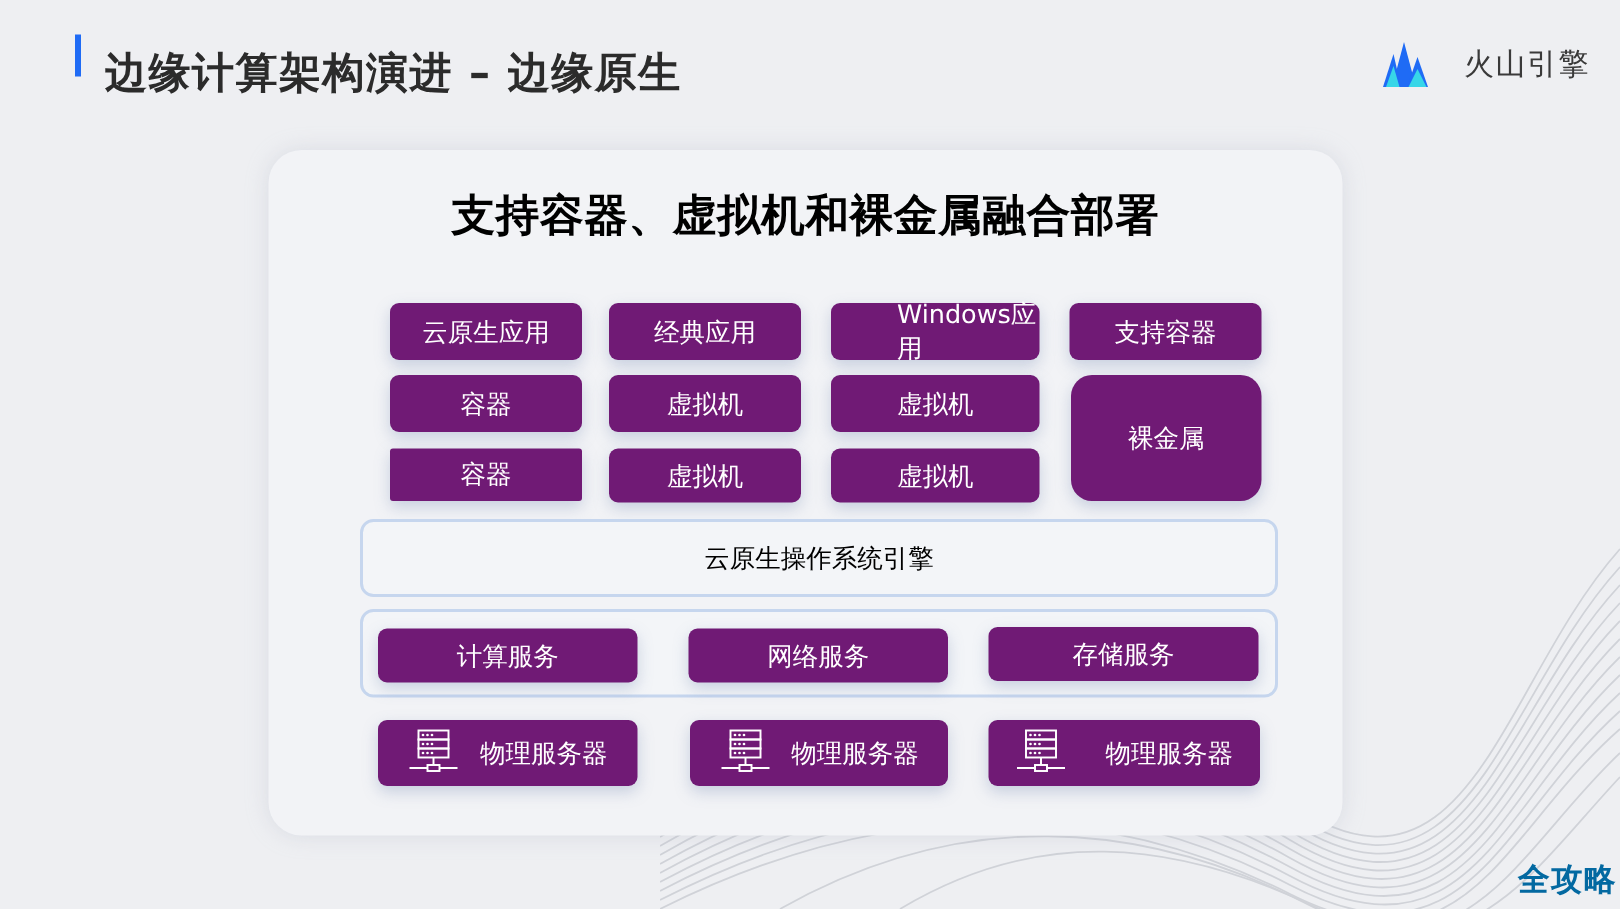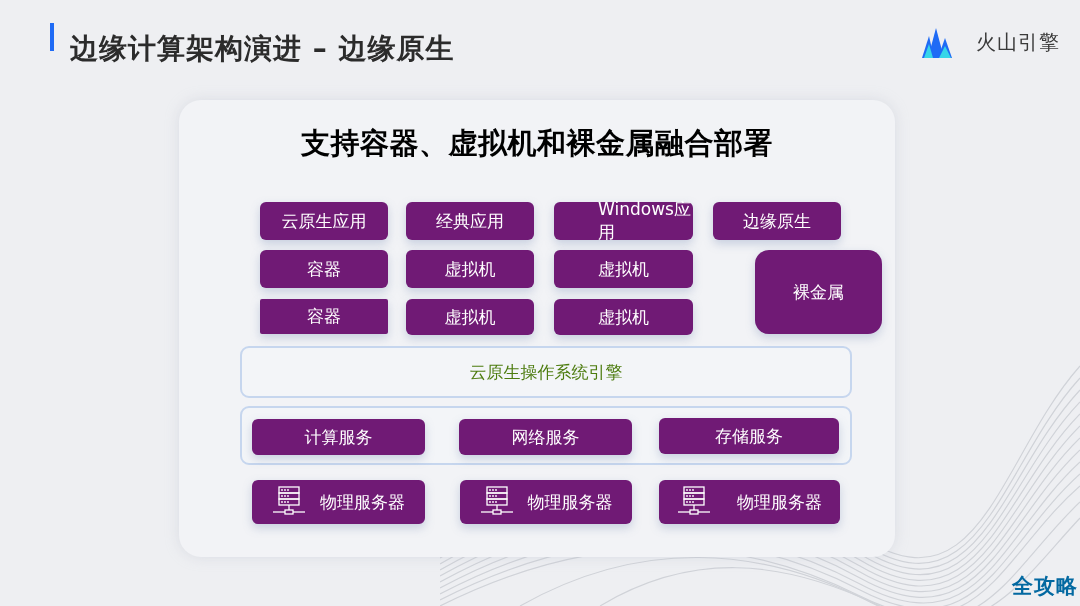--- a/index.html
+++ b/index.html
@@ -41,21 +41,21 @@
   }
   .box.big { border-radius: 14px; }
   .box.square { border-radius: 2px; }
   .outline {
     position: absolute; border: 2px solid #c6d6ee; border-radius: 9px;
     background: #f3f5f8;
   }
   .os-label {
     position: absolute; left: 240px; top: 347px; width: 612px; height: 50px;
     display: flex; align-items: center; justify-content: center;
-    font-size: 17px; color: #4d7c0f;
+    font-size: 17px; color: #000000;
   }
   .server-icon { margin-right: 14px; }
   .watermark {
     position: absolute; left: 1012px; top: 572px;
     font-size: 21px; font-weight: bold; color: #0369a1; letter-spacing: 1px;
   }
 </style>
 </head>
 <body>
 
@@ -99,21 +99,21 @@
 <div class="box" style="left:260px;top:202px;width:128px;height:38px;">
     <span>云原生应用</span>
   </div>
 <div class="box" style="left:406px;top:202px;width:128px;height:38px;">
     <span>经典应用</span>
   </div>
 <div class="box" style="left:554px;top:202px;width:139px;height:38px;padding-left:44px;">
     <span>Windows应用</span>
   </div>
 <div class="box" style="left:713px;top:202px;width:128px;height:38px;">
-    <span>边缘原生</span>
+    <span>支持容器</span>
   </div>
 
 <div class="box" style="left:260px;top:250px;width:128px;height:38px;">
     <span>容器</span>
   </div>
 <div class="box" style="left:406px;top:250px;width:128px;height:38px;">
     <span>虚拟机</span>
   </div>
 <div class="box" style="left:554px;top:250px;width:139px;height:38px;">
     <span>虚拟机</span>
@@ -122,21 +122,21 @@
 <div class="box square" style="left:260px;top:299px;width:128px;height:35px;">
     <span>容器</span>
   </div>
 <div class="box" style="left:406px;top:299px;width:128px;height:36px;">
     <span>虚拟机</span>
   </div>
 <div class="box" style="left:554px;top:299px;width:139px;height:36px;">
     <span>虚拟机</span>
   </div>
 
-<div class="box big" style="left:714px;top:250px;width:127px;height:84px;margin-left:41px;">
+<div class="box big" style="left:714px;top:250px;width:127px;height:84px;">
     <span>裸金属</span>
   </div>
 
 <div class="outline" style="left:240px;top:346px;width:612px;height:52px;"></div>
 <div class="os-label">云原生操作系统引擎</div>
 
 <div class="outline" style="left:240px;top:406px;width:612px;height:59px;"></div>
 <div class="box" style="left:252px;top:419px;width:173px;height:36px;">
     <span>计算服务</span>
   </div>

